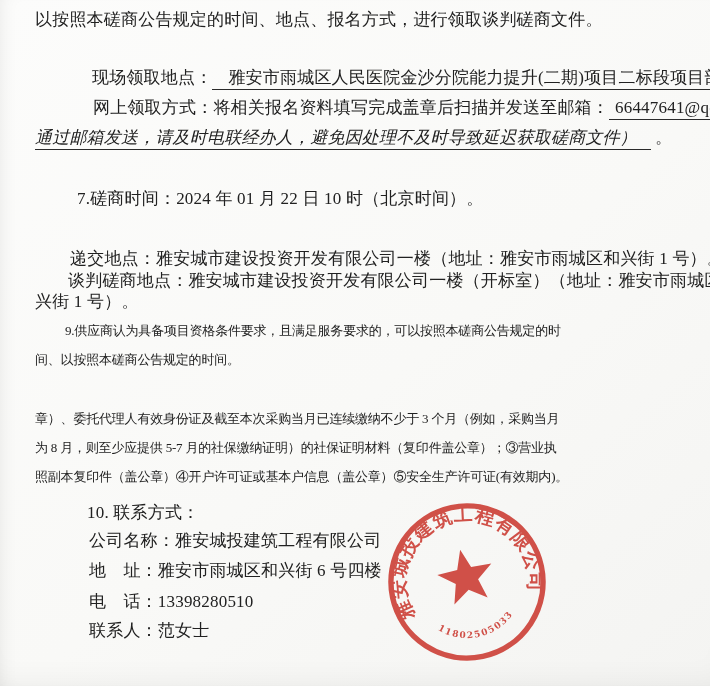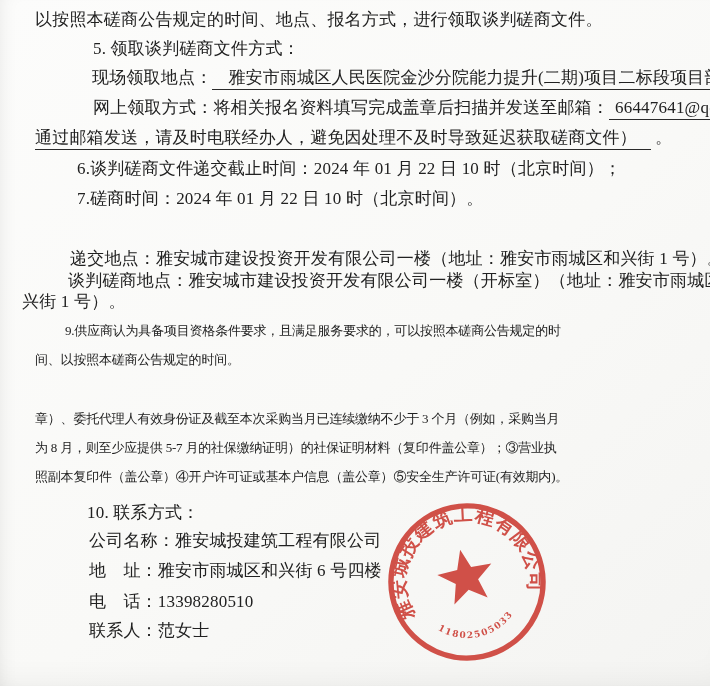--- a/index.html
+++ b/index.html
@@ -19,21 +19,21 @@
     line-height:1.25;
     letter-spacing:.2px;
   }
   .fs-s{font-size:13px;letter-spacing:-.2px;}
   .u{
     border-bottom:1.2px solid #2a2a2a;
     padding-bottom:2px;
   }
   .u-lead{padding-left:16px;}
   .u-lead-sm{padding-left:6px;}
-  .u-tail{padding-right:14px;}
+  .u-tail{padding-right:14px;font-style:italic;}
   .u-tail-sm{padding-right:6px;}
   .sep-sm{margin-left:4px;}
   .seal{
     position:absolute;
     left:379px;top:494px;
     opacity:.88;
   }
   .seal-name{
     font-size:19px;
     font-weight:600;
@@ -47,39 +47,37 @@
     font-family:"DejaVu Serif","Liberation Serif",serif;
   }
 </style>
 </head>
 <body>
 
 <div class="page">
 
   <div class="line" style="left:35px;top:9px">以按照本磋商公告规定的时间、地点、报名方式，进行领取谈判磋商文件。</div>
 
-  <div class="line" style="left:93px;top:38px">5. 领取谈判磋商文件方式：</div>
 
   <div class="line" style="left:92px;top:67px">
     <span>现场领取地点：</span><span class="u u-lead u-tail-sm"><span>雅安市雨城区人民医院金沙分院能力提升(二期)项目二标段项目部</span></span>
   </div>
 
   <div class="line" style="left:93px;top:97px">
     <span>网上领取方式：将相关报名资料填写完成盖章后扫描并发送至邮箱：</span><span class="u u-lead-sm">66447641@qq.com(若</span>
   </div>
 
   <div class="line" style="left:35px;top:127px">
     <span class="u u-tail">通过邮箱发送，请及时电联经办人，避免因处理不及时导致延迟获取磋商文件）</span><span class="sep-sm">。</span>
   </div>
 
-  <div class="line" style="left:77px;top:158px">6.谈判磋商文件递交截止时间：2024 年 01 月 22 日 10 时（北京时间）；</div>
   <div class="line" style="left:77px;top:188px">7.磋商时间：2024 年 01 月 22 日 10 时（北京时间）。</div>
   <div class="line" style="left:70px;top:248px">递交地点：雅安城市建设投资开发有限公司一楼（地址：雅安市雨城区和兴街 1 号）。</div>
   <div class="line" style="left:68px;top:270px">谈判磋商地点：雅安城市建设投资开发有限公司一楼（开标室）（地址：雅安市雨城区和</div>
-  <div class="line" style="left:22px;top:291px">兴街 1 号）。</div>
+  <div class="line" style="left:35px;top:291px">兴街 1 号）。</div>
 
   <div class="line fs-s" style="left:65px;top:323px">9.供应商认为具备项目资格条件要求，且满足服务要求的，可以按照本磋商公告规定的时</div>
   <div class="line fs-s" style="left:35px;top:352px">间、以按照本磋商公告规定的时间。</div>
   <div class="line fs-s" style="left:35px;top:411px">章）、委托代理人有效身份证及截至本次采购当月已连续缴纳不少于 3 个月（例如，采购当月</div>
   <div class="line fs-s" style="left:35px;top:440px">为 8 月，则至少应提供 5-7 月的社保缴纳证明）的社保证明材料（复印件盖公章）；③营业执</div>
   <div class="line fs-s" style="left:35px;top:469px">照副本复印件（盖公章）④开户许可证或基本户信息（盖公章）⑤安全生产许可证(有效期内)。</div>
 
   <div class="line" style="left:87px;top:502px">10. 联系方式：</div>
   <div class="line" style="left:89px;top:530px">公司名称：雅安城投建筑工程有限公司</div>
   <div class="line" style="left:89px;top:560px">地　址：雅安市雨城区和兴街 6 号四楼</div>

